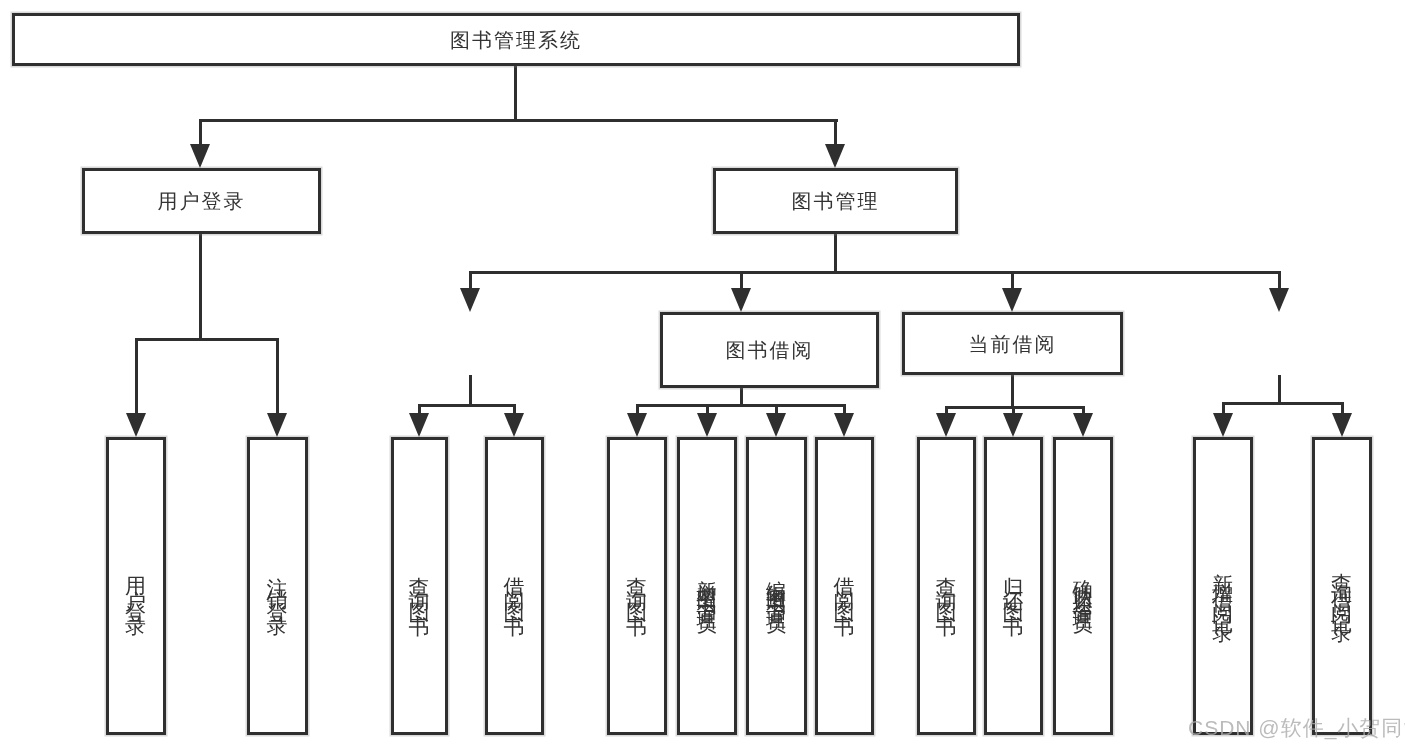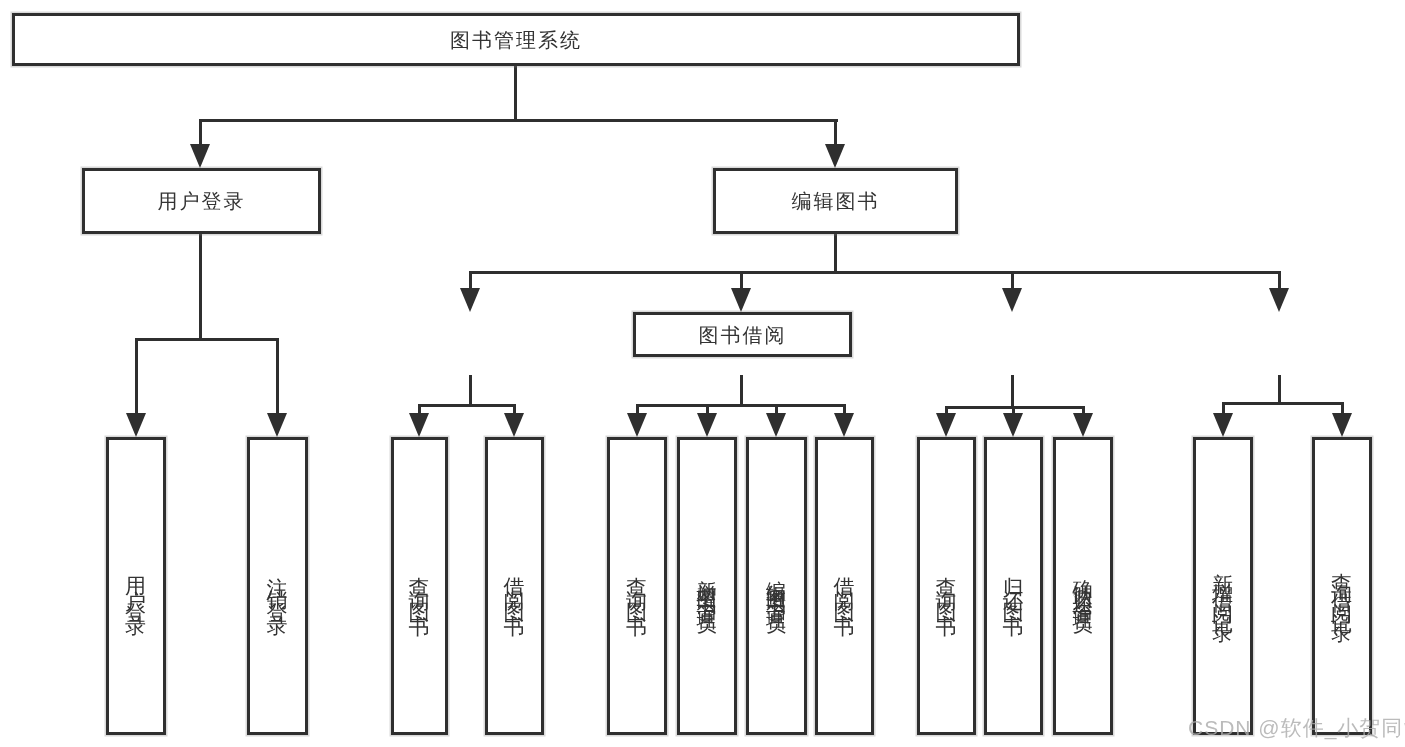--- a/index.html
+++ b/index.html
@@ -118,25 +118,28 @@
   <div class="arr" style="left:1332px;top:413px"></div>
 
   <div class="box" style="left:12px;top:13px;width:1008px;height:53px">
     <span class="hlabel">图书管理系统</span>
   </div>
 
   <div class="box" style="left:82px;top:168px;width:239px;height:66px">
     <span class="hlabel">用户登录</span>
   </div>
   <div class="box" style="left:713px;top:168px;width:245px;height:66px">
-    <span class="hlabel">编辑图书</span>
+    <span class="hlabel">图书管理</span>
   </div>
 
-  <div class="box" style="left:633px;top:312px;width:219px;height:45px">
+  <div class="box" style="left:660px;top:312px;width:219px;height:76px">
     <span class="hlabel">图书借阅</span>
+  </div>
+  <div class="box" style="left:902px;top:312px;width:221px;height:63px">
+    <span class="hlabel">当前借阅</span>
   </div>
 
   <div class="box leaf" style="left:106px;top:437px;width:60px;height:298px">
     <span class="vlabel">用户登录</span>
   </div>
   <div class="box leaf" style="left:247px;top:437px;width:61px;height:298px">
     <span class="vlabel">注销登录</span>
   </div>
 
   <div class="box leaf" style="left:391px;top:437px;width:57px;height:298px">

